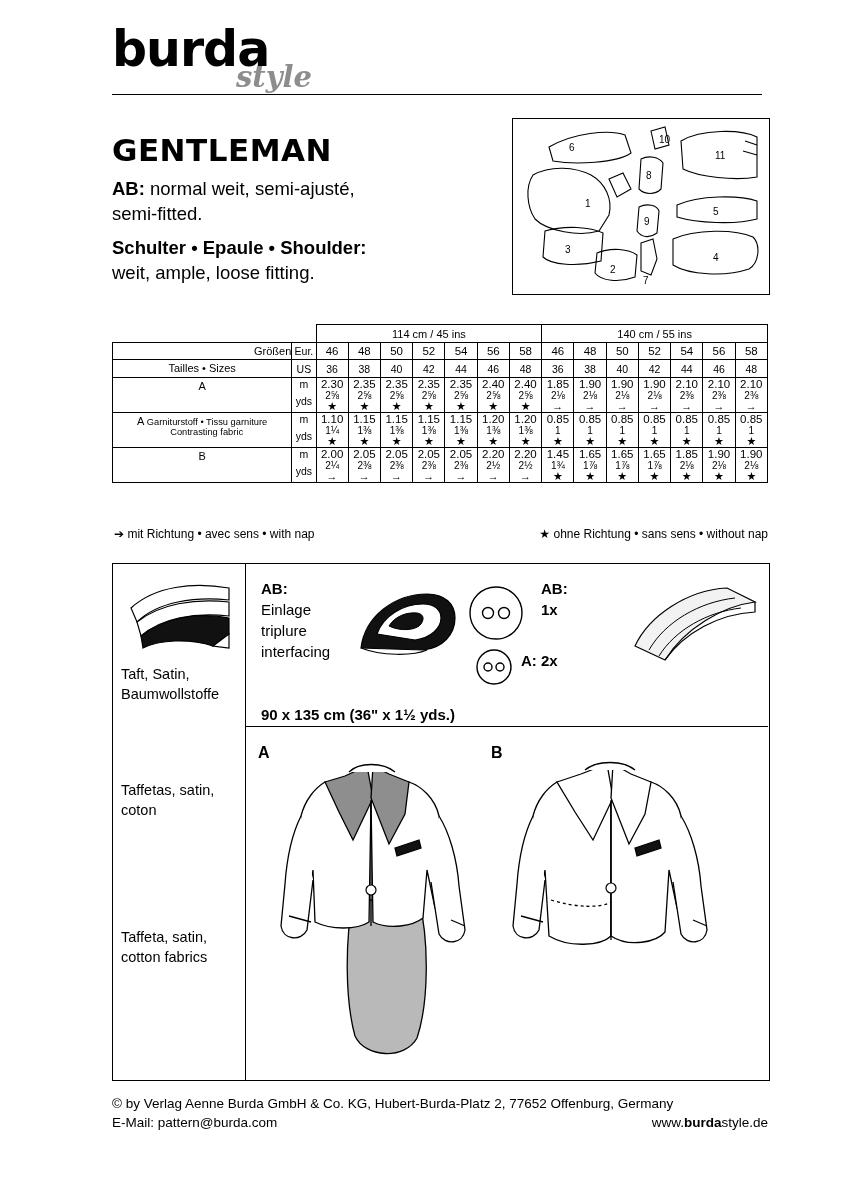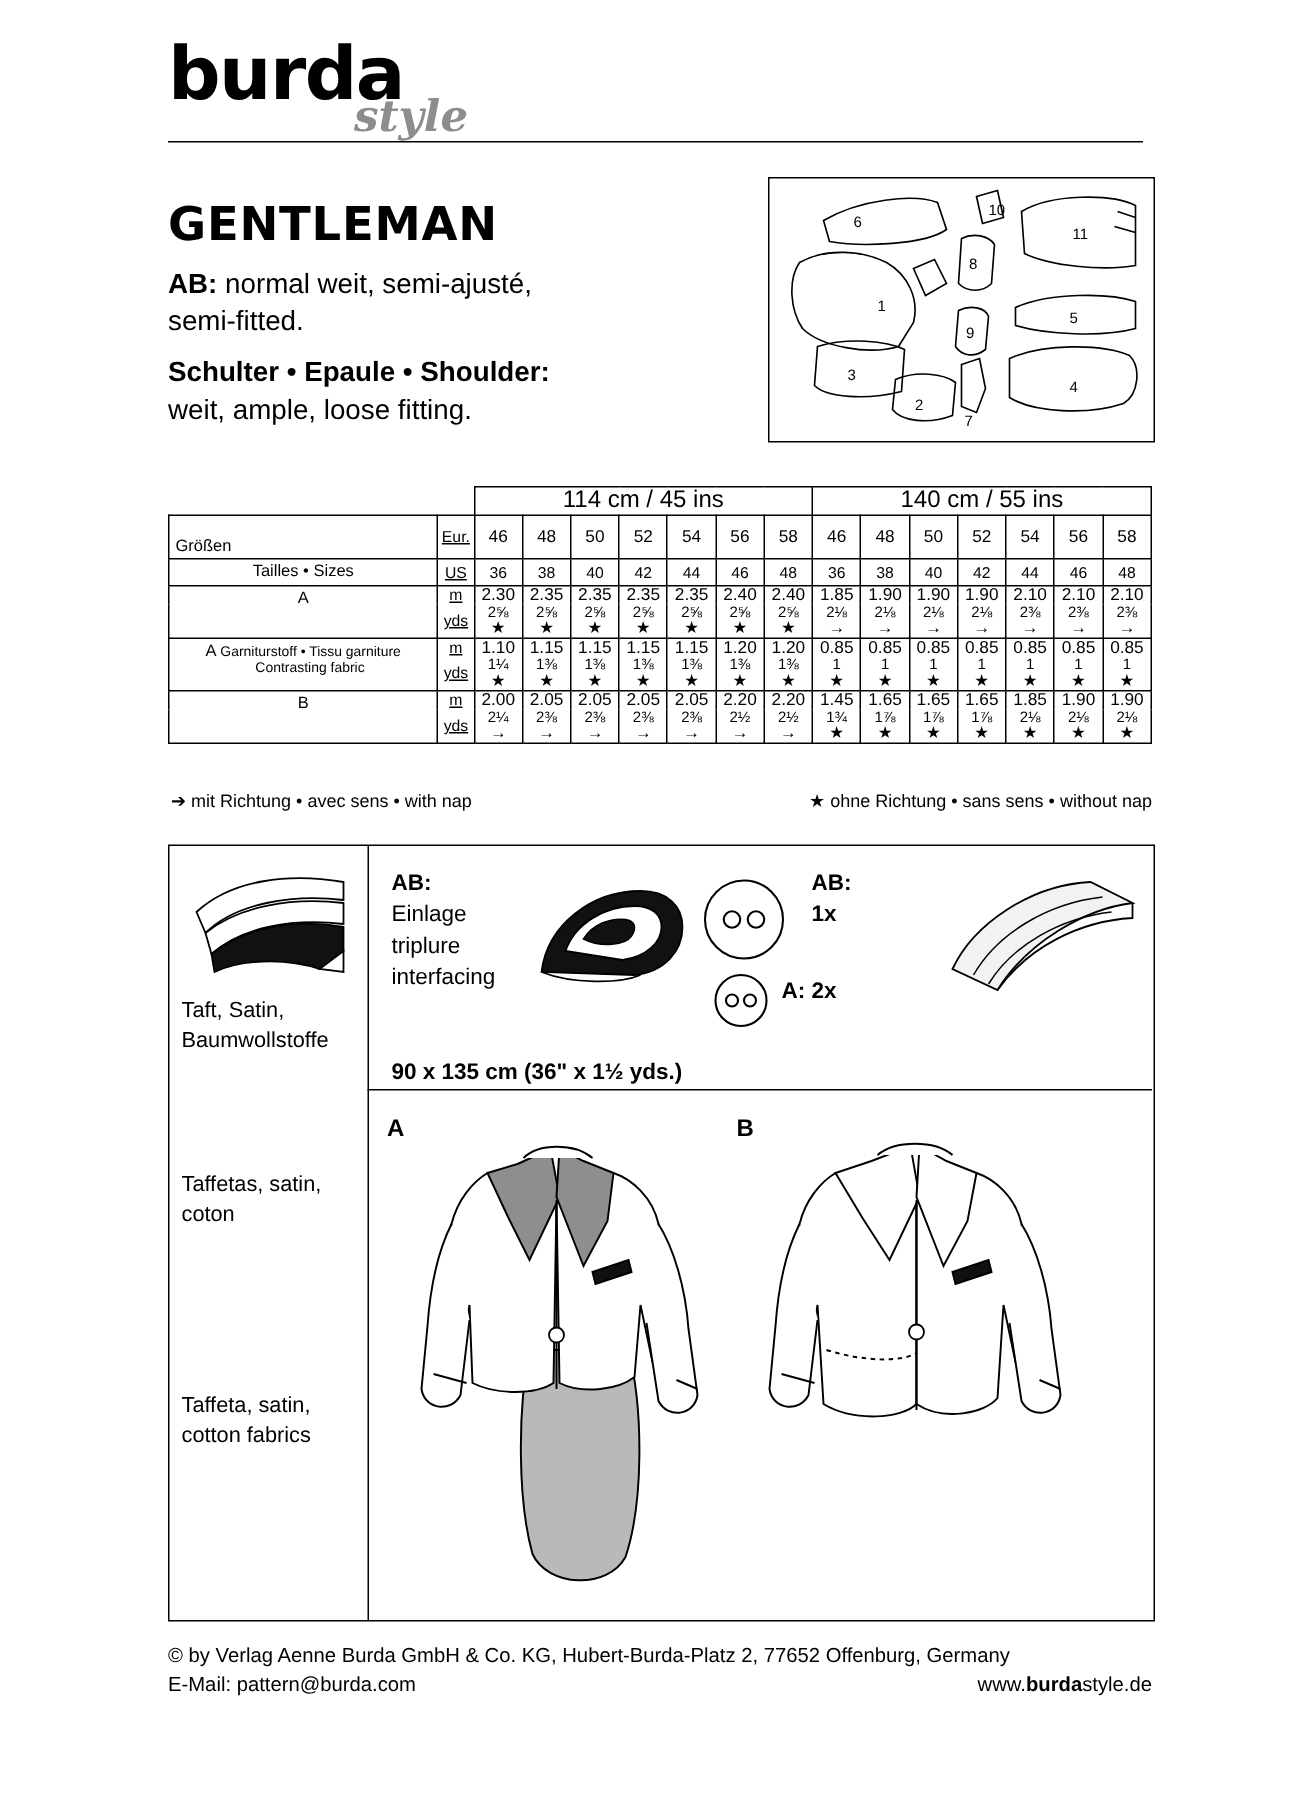--- a/index.html
+++ b/index.html
@@ -115,21 +115,21 @@
   }
   table.fab td, table.fab th {
     border: 1px solid #000;
     padding: 0;
     text-align: center;
     vertical-align: middle;
     font-weight: normal;
   }
   .hdr-width {
     font-weight: bold;
-    font-size: 16px;
+    font-size: 11px;
     height: 17px;
   }
   .no-b-l { border-left: none !important; }
   .no-b-t { border-top: none !important; }
   .no-b-b { border-bottom: none !important; }
   .lbl-cell {
     text-align: left;
     padding-left: 4px;
     font-weight: bold;
     font-size: 11px;
@@ -140,21 +140,20 @@
   }
   .lbl-cell .sub2 {
     font-weight: normal;
     font-size: 9.3px;
     display: block;
     padding-left: 9px;
   }
   .unit-cell {
     font-size: 10.5px;
     width: 22px;
-    text-decoration: underline;
   }
   .sz {
     font-weight: bold;
     font-size: 11.5px;
   }
   .szus {
     font-size: 10.5px;
   }
   .val {
     font-size: 11.5px;
@@ -360,21 +359,21 @@
           <col style="width:32px">
       </colgroup>
       <tbody>
           <tr>
         <td class="no-b-l no-b-t" style="border:none"></td>
         <td class="no-b-t" style="border:none"></td>
         <td class="hdr-width" colspan="7">114 cm / 45 ins</td>
         <td class="hdr-width" colspan="7">140 cm / 55 ins</td>
       </tr>
       <tr>
-        <td class="lbl-cell" style="text-align:left;padding-left:4px;padding-top:12px;height:16px">Größen</td>
+        <td class="lbl-cell" style="text-align:right;padding-left:4px;padding-top:0;height:16px">Größen</td>
         <td class="unit-cell">Eur.</td>
         <td class="sz">46</td>
         <td class="sz">48</td>
         <td class="sz">50</td>
         <td class="sz">52</td>
         <td class="sz">54</td>
         <td class="sz">56</td>
         <td class="sz">58</td>
         <td class="sz">46</td>
         <td class="sz">48</td>

